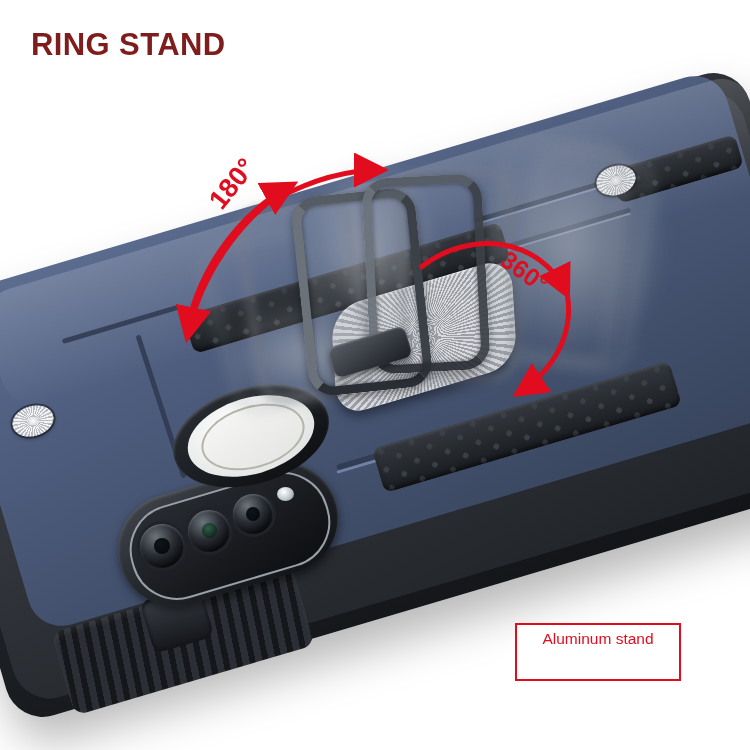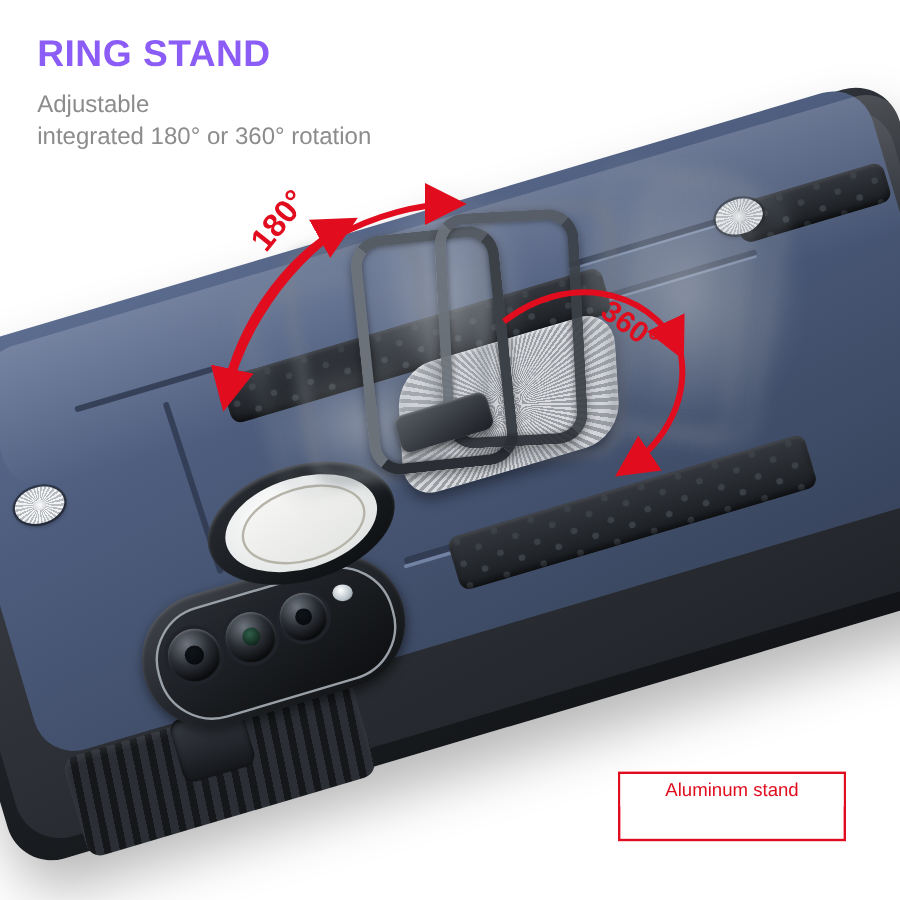--- a/index.html
+++ b/index.html
@@ -2,21 +2,21 @@
 <html><head>
 <meta charset="utf-8">
 <title>Ring Stand Product Image</title>
 <style>
   html,body{margin:0;padding:0;background:#fff;}
   body{width:750px;height:750px;overflow:hidden;font-family:"Liberation Sans",sans-serif;}
   #stage{position:relative;width:750px;height:750px;background:#ffffff;overflow:hidden;}
 
   
   #headline{position:absolute;left:31px;top:27px;z-index:60;}
-  .h-line{font-size:31px;font-weight:bold;color:#8b5cf6;letter-spacing:.4px;line-height:36px;white-space:nowrap;}
+  .h-line{font-size:31px;font-weight:bold;color:#7f1d1d;letter-spacing:.4px;line-height:36px;white-space:nowrap;}
   .sub-line{font-size:20px;font-weight:normal;color:#8c8c8c;line-height:27px;white-space:nowrap;}
   #sub{margin-top:11px;}
 
   
   #case-wrap{position:absolute;left:0;top:0;width:750px;height:750px;}
 
   
   .slab{position:absolute;border-radius:38px;}
   #shell-black{
      left:-62px;top:180px;width:880px;height:430px;
@@ -166,21 +166,21 @@
      filter:blur(8px);
   }
 
   
   #annot{position:absolute;left:0;top:0;width:750px;height:750px;z-index:70;pointer-events:none;}
   .deg-label{position:absolute;color:#E10D1E;font-weight:bold;font-family:"Liberation Sans",sans-serif;}
   #lbl-180{left:203px;top:196px;font-size:27px;transform:rotate(-51deg);transform-origin:left top;}
   #lbl-360{left:512px;top:245px;font-size:25px;transform:rotate(36deg);transform-origin:left top;}
 
   
-  #callout{position:absolute;left:515px;top:643px;width:190px;height:58px;z-index:80;
+  #callout{position:absolute;left:515px;top:623px;width:166px;height:58px;z-index:80;
      border:2px solid #E10D1E;box-sizing:border-box;background:#fff;}
   #callout-top{height:27px;display:flex;align-items:center;justify-content:center;
      color:#E10D1E;font-size:15.5px;background:#fff;}
   #callout-bottom{height:27px;display:flex;align-items:center;justify-content:center;
      color:#ffffff;font-size:15.5px;background:#E10D1E;}
 </style>
 </head>
 <body>
 
 <div id="stage">
@@ -245,24 +245,20 @@
     <div class="ring-arm ring-solid" style="left:366px;top:176px;width:120px;height:196px;transform:rotate(-3deg);opacity:.92;"></div>
 
     <div style="position:absolute;left:330px;top:336px;width:80px;height:32px;
                 transform:rotate(-16.5deg);border-radius:8px;
                 background:linear-gradient(160deg,#585d65,#1c1f24);
                 box-shadow:0 3px 6px rgba(0,0,0,.5), inset 0 1px 2px rgba(255,255,255,.25);"></div>
   </div>
 
   <div id="headline">
     <div class="h-line">RING STAND</div>
-    <div id="sub">
-      <div class="sub-line">Adjustable</div>
-      <div class="sub-line">integrated 180° or 360° rotation</div>
-    </div>
   </div>
 
   <div id="annot">
     <svg width="750" height="750" viewBox="0 0 750 750">
       <defs>
         <marker id="ah" markerWidth="7" markerHeight="7" refX="5.2" refY="3.5" orient="auto" markerUnits="strokeWidth">
           <path d="M0,0 L7,3.5 L0,7 Z" fill="#E10D1E"></path>
         </marker>
       </defs>
 

